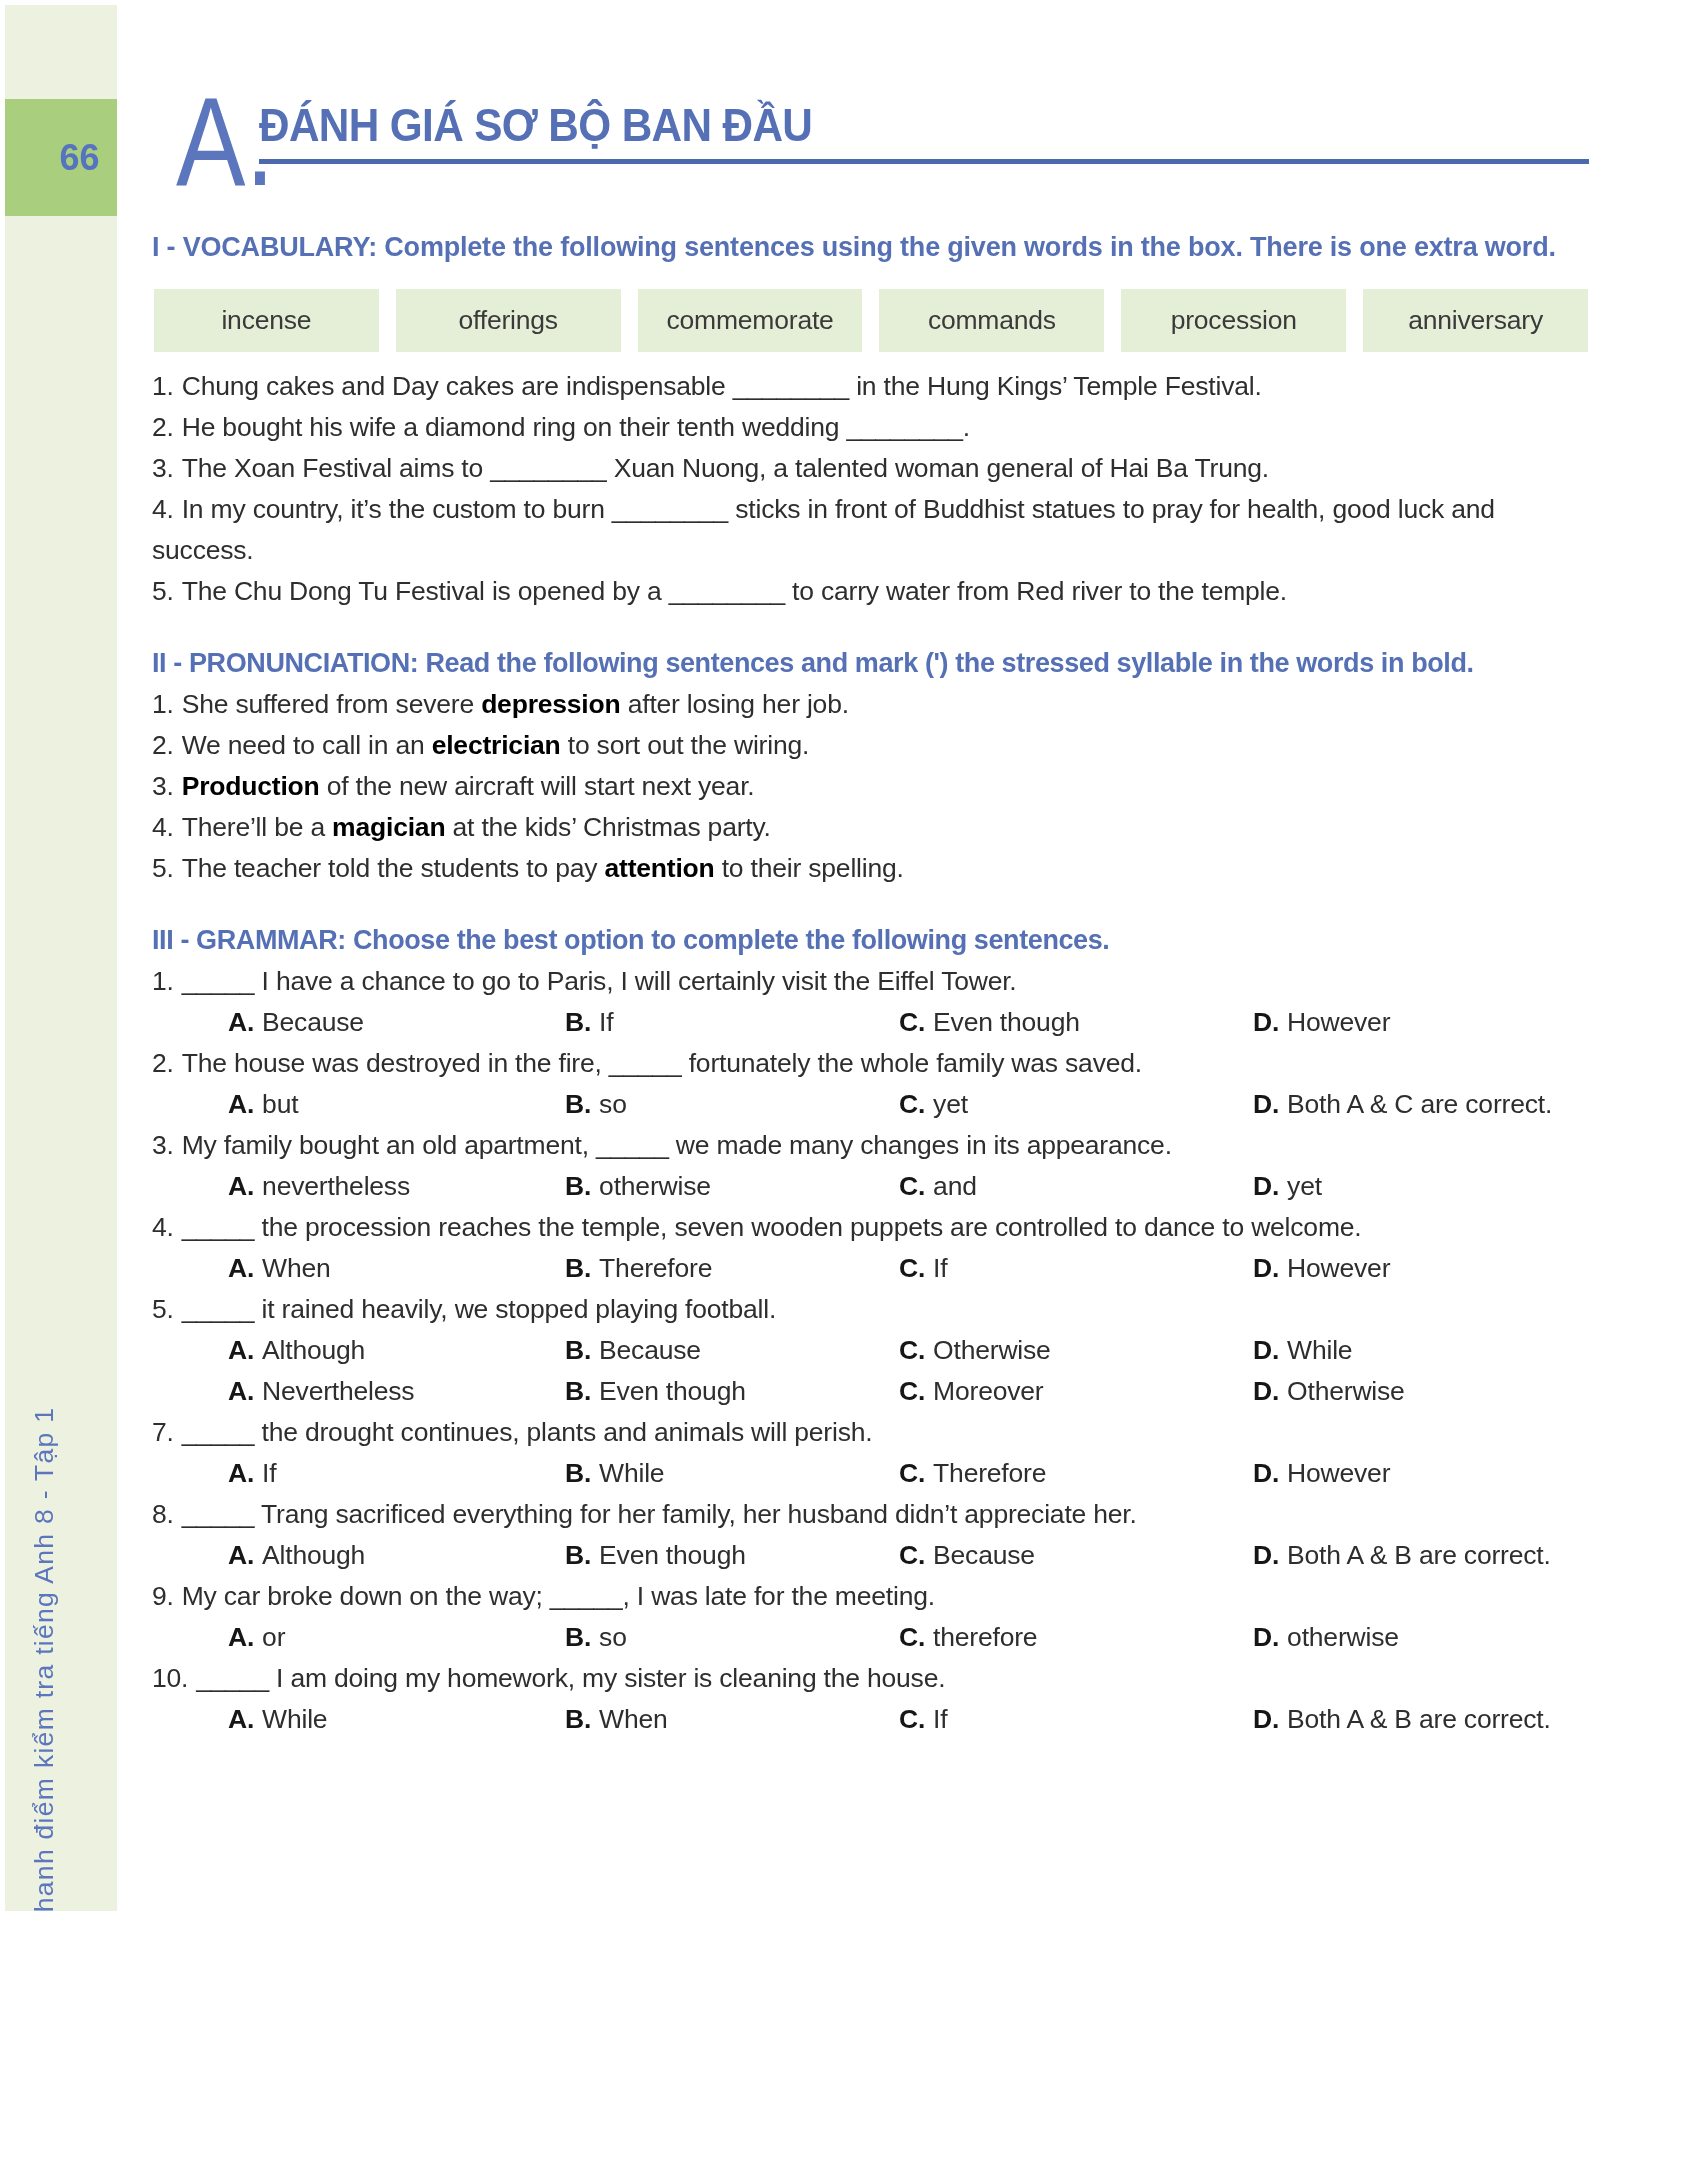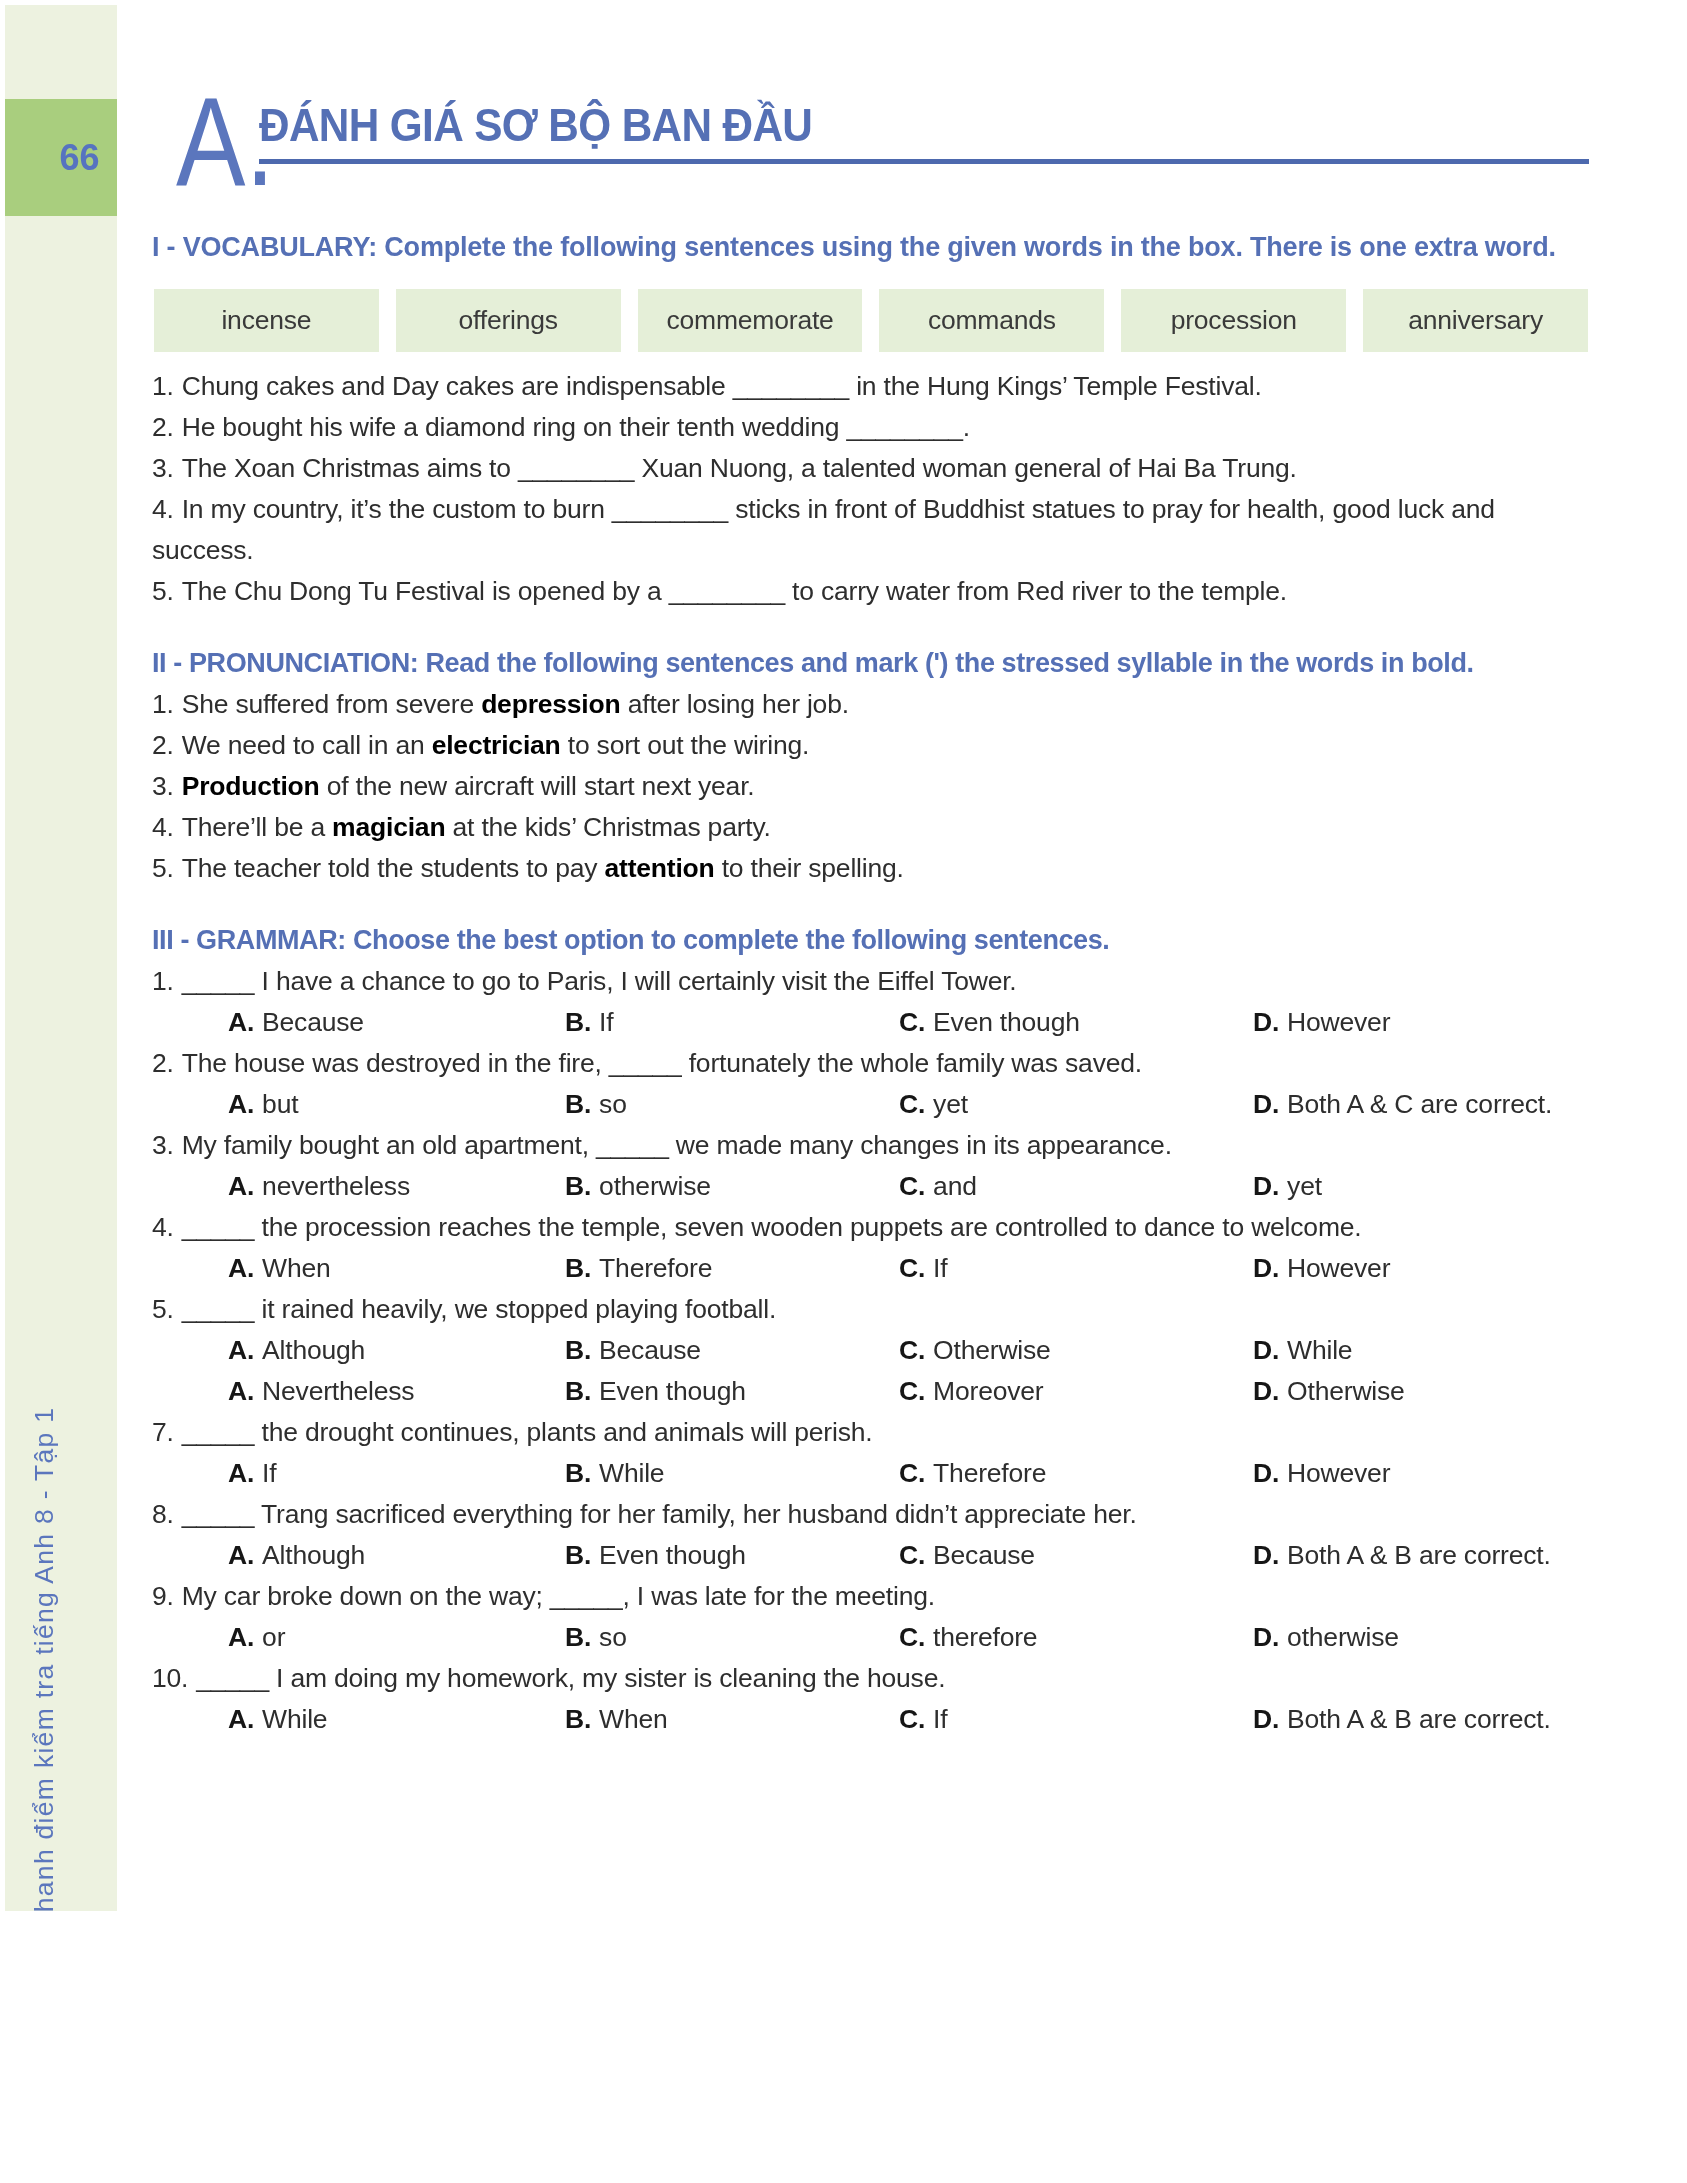--- a/index.html
+++ b/index.html
@@ -70,21 +70,21 @@
       <div class="word-cell">incense</div>
       <div class="word-cell">offerings</div>
       <div class="word-cell">commemorate</div>
       <div class="word-cell">commands</div>
       <div class="word-cell">procession</div>
       <div class="word-cell">anniversary</div>
     </div>
 
     <div class="line"><span class="num">1.</span><span>Chung cakes and Day cakes are indispensable ________ in the Hung Kings’ Temple Festival.</span></div>
     <div class="line"><span class="num">2.</span><span>He bought his wife a diamond ring on their tenth wedding ________.</span></div>
-    <div class="line"><span class="num">3.</span><span>The Xoan Christmas aims to ________ Xuan Nuong, a talented woman general of Hai Ba Trung.</span></div>
+    <div class="line"><span class="num">3.</span><span>The Xoan Festival aims to ________ Xuan Nuong, a talented woman general of Hai Ba Trung.</span></div>
     <div class="line"><span class="num">4.</span><span>In my country, it’s the custom to burn ________ sticks in front of Buddhist statues to pray for health, good luck and success.</span></div>
     <div class="line"><span class="num">5.</span><span>The Chu Dong Tu Festival is opened by a ________ to carry water from Red river to the temple.</span></div>
 
     <div class="sec-heading oneline sec-gap">II - PRONUNCIATION: Read the following sentences and mark (') the stressed syllable in the words in bold.</div>
 
     <div class="line"><span class="num">1.</span><span>She suffered from severe </span><span class="bold-word">depression</span><span> after losing her job.</span></div>
     <div class="line"><span class="num">2.</span><span>We need to call in an </span><span class="bold-word">electrician</span><span> to sort out the wiring.</span></div>
     <div class="line"><span class="num">3.</span><span></span><span class="bold-word">Production</span><span> of the new aircraft will start next year.</span></div>
     <div class="line"><span class="num">4.</span><span>There’ll be a </span><span class="bold-word">magician</span><span> at the kids’ Christmas party.</span></div>
     <div class="line"><span class="num">5.</span><span>The teacher told the students to pay </span><span class="bold-word">attention</span><span> to their spelling.</span></div>

